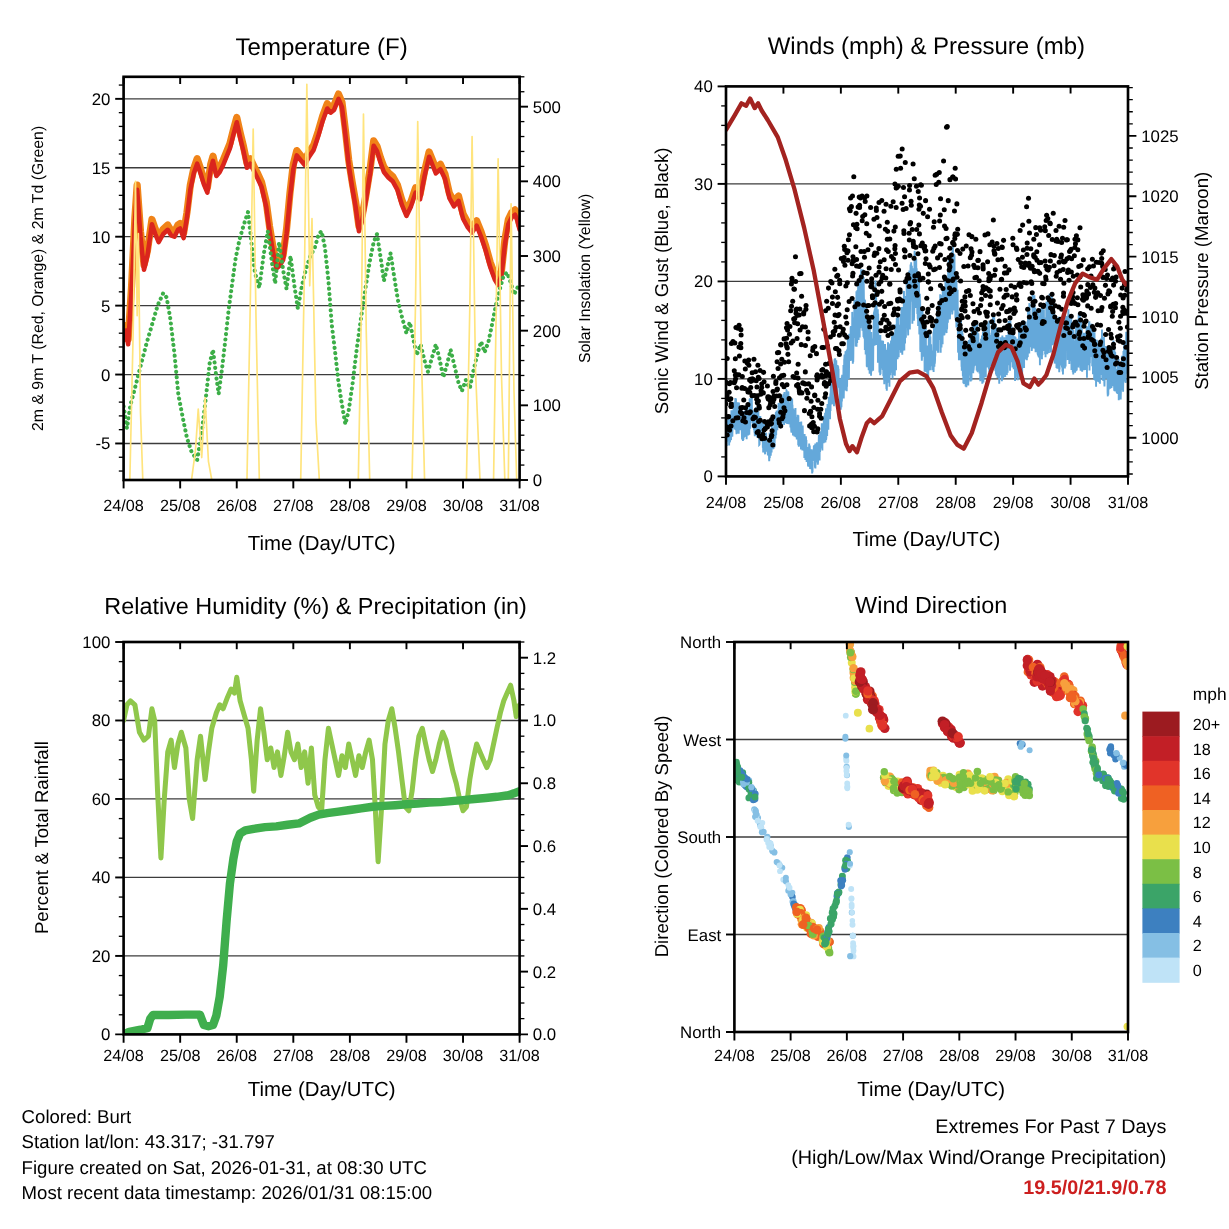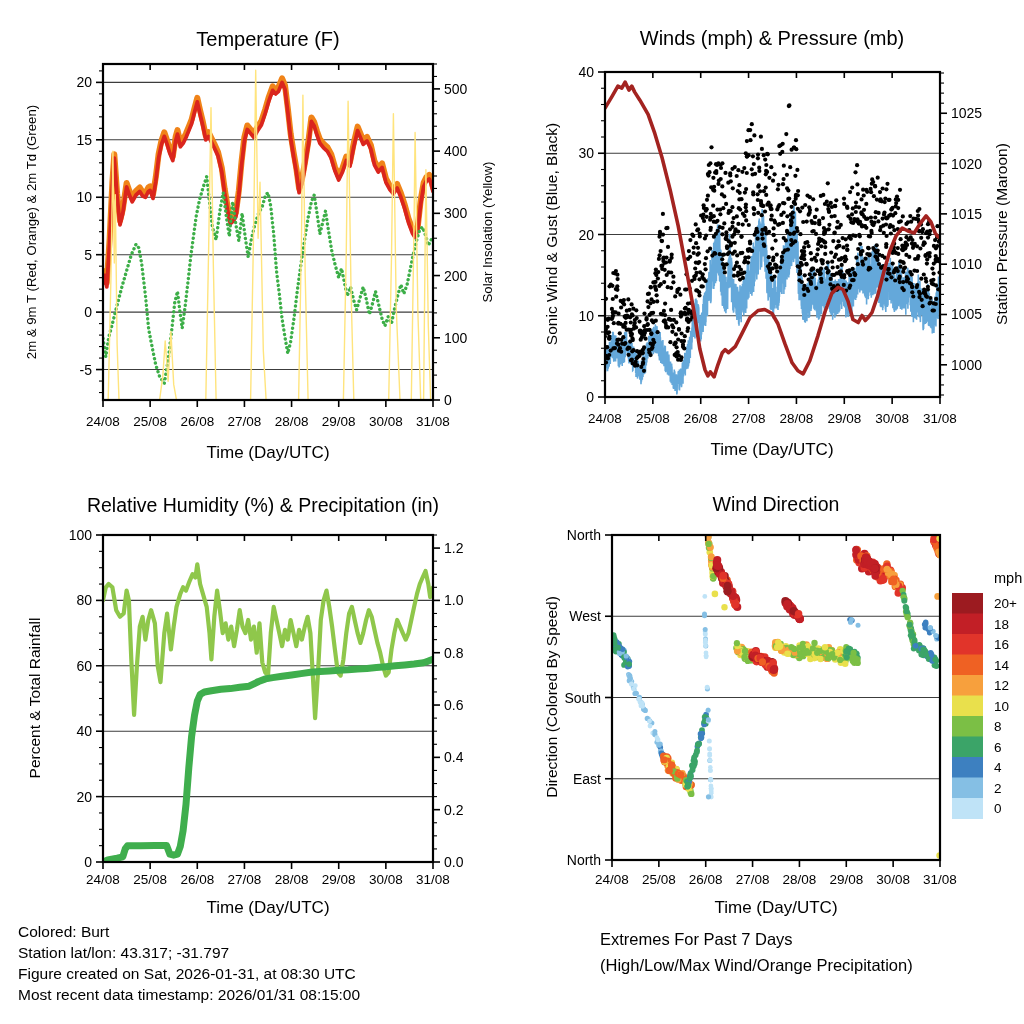--- a/index.html
+++ b/index.html
@@ -1,21 +1,21 @@
 <!DOCTYPE html>
 <html><head>
 <meta charset="utf-8">
 <style>
   html,body{margin:0;padding:0;background:#ffffff;}
   body{font-family:"Liberation Sans",sans-serif;}
   #stage{position:relative;width:1024px;height:1024px;background:#ffffff;overflow:hidden;}
   #fig{position:absolute;left:0;top:0;}
   svg text{font-family:"Liberation Sans",sans-serif;fill:#000;}
   .footer{position:absolute;left:18px;top:921px;font-size:15.5px;line-height:21px;color:#000;}
-  .extremes{position:absolute;left:600px;top:927px;width:372px;font-size:16.5px;line-height:25.5px;color:#000;}
+  .extremes{position:absolute;left:600px;top:927px;width:372px;text-align:right;font-size:16.5px;line-height:25.5px;color:#000;}
   .extremes-values{font-weight:bold;}
 </style>
 </head>
 <body>
 
 <div id="stage">
   <svg id="fig" width="1024" height="1024" viewBox="0 0 1024 1024">
       <rect x="0" y="0" width="1024" height="1024" fill="#ffffff"></rect>
       <g>
         <clipPath id="clip0">
@@ -2640,14 +2640,15 @@
   <div class="footer">
     <div>Colored: Burt</div>
     <div>Station lat/lon: 43.317; -31.797</div>
     <div>Figure created on Sat, 2026-01-31, at 08:30 UTC</div>
     <div>Most recent data timestamp: 2026/01/31 08:15:00</div>
   </div>
 
   <div class="extremes">
     <div>Extremes For Past 7 Days</div>
     <div>(High/Low/Max Wind/Orange Precipitation)</div>
+    <div class="extremes-values" style="color: rgb(204, 31, 31);">19.5/0/21.9/0.78</div>
   </div>
 </div>
 
 </body></html>

